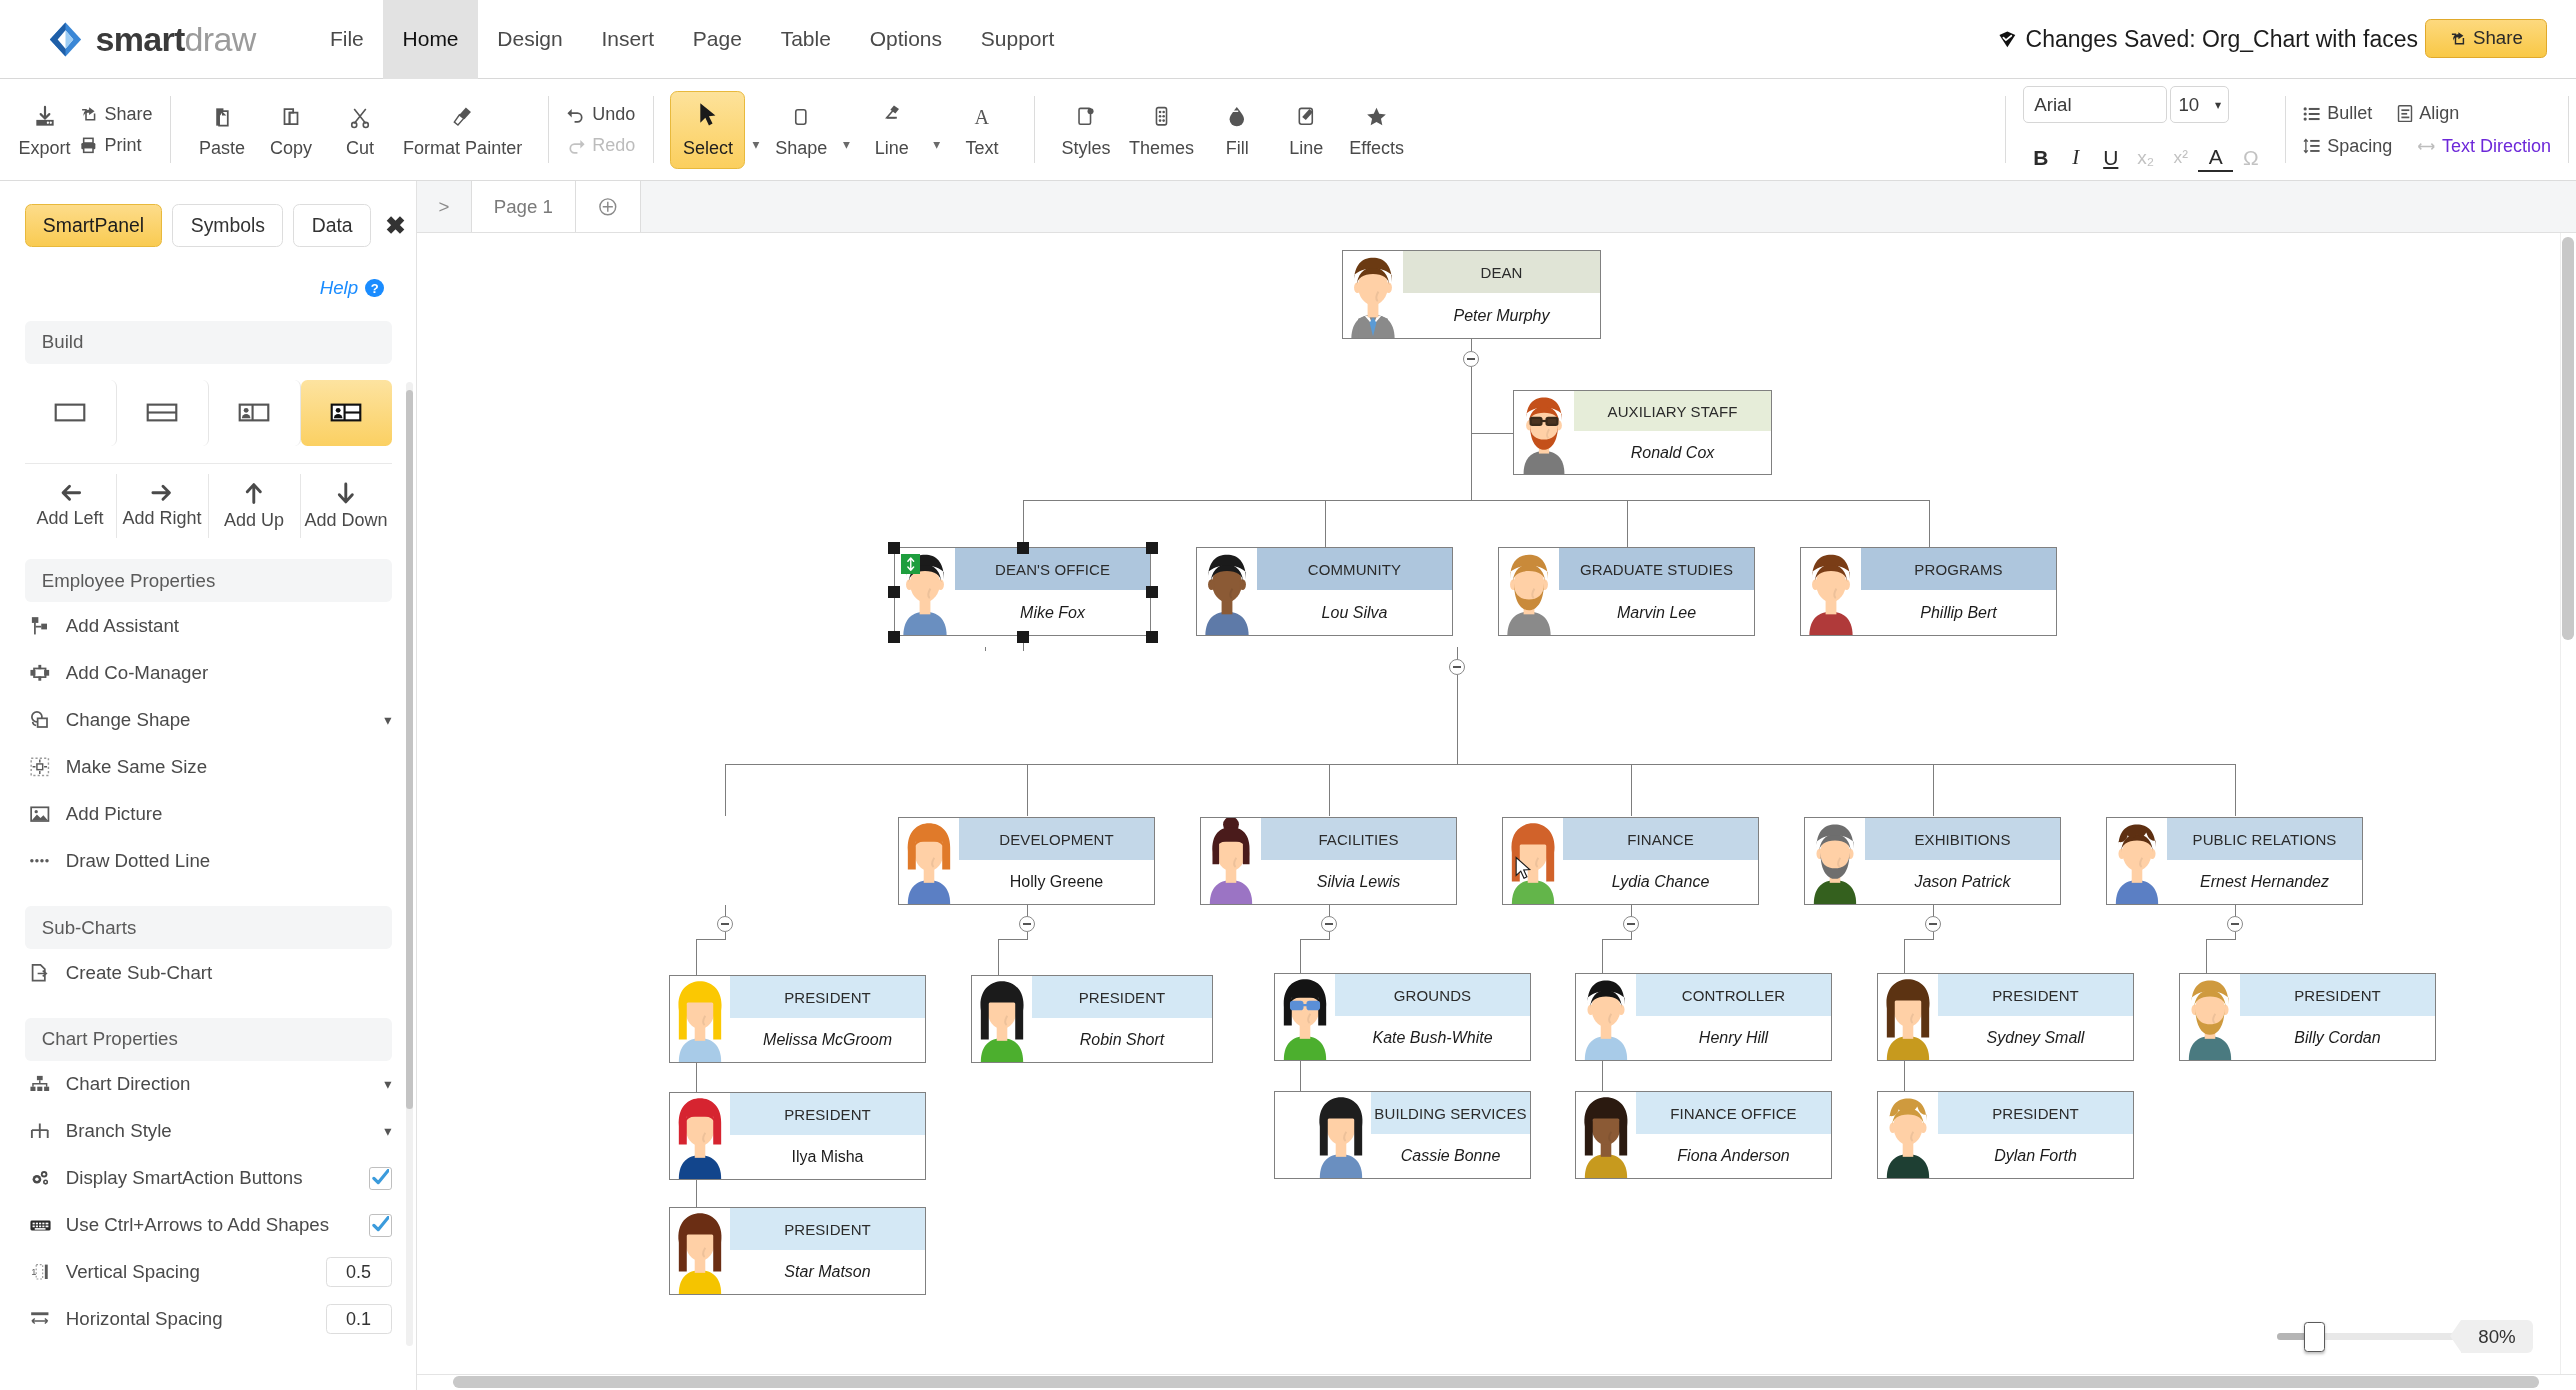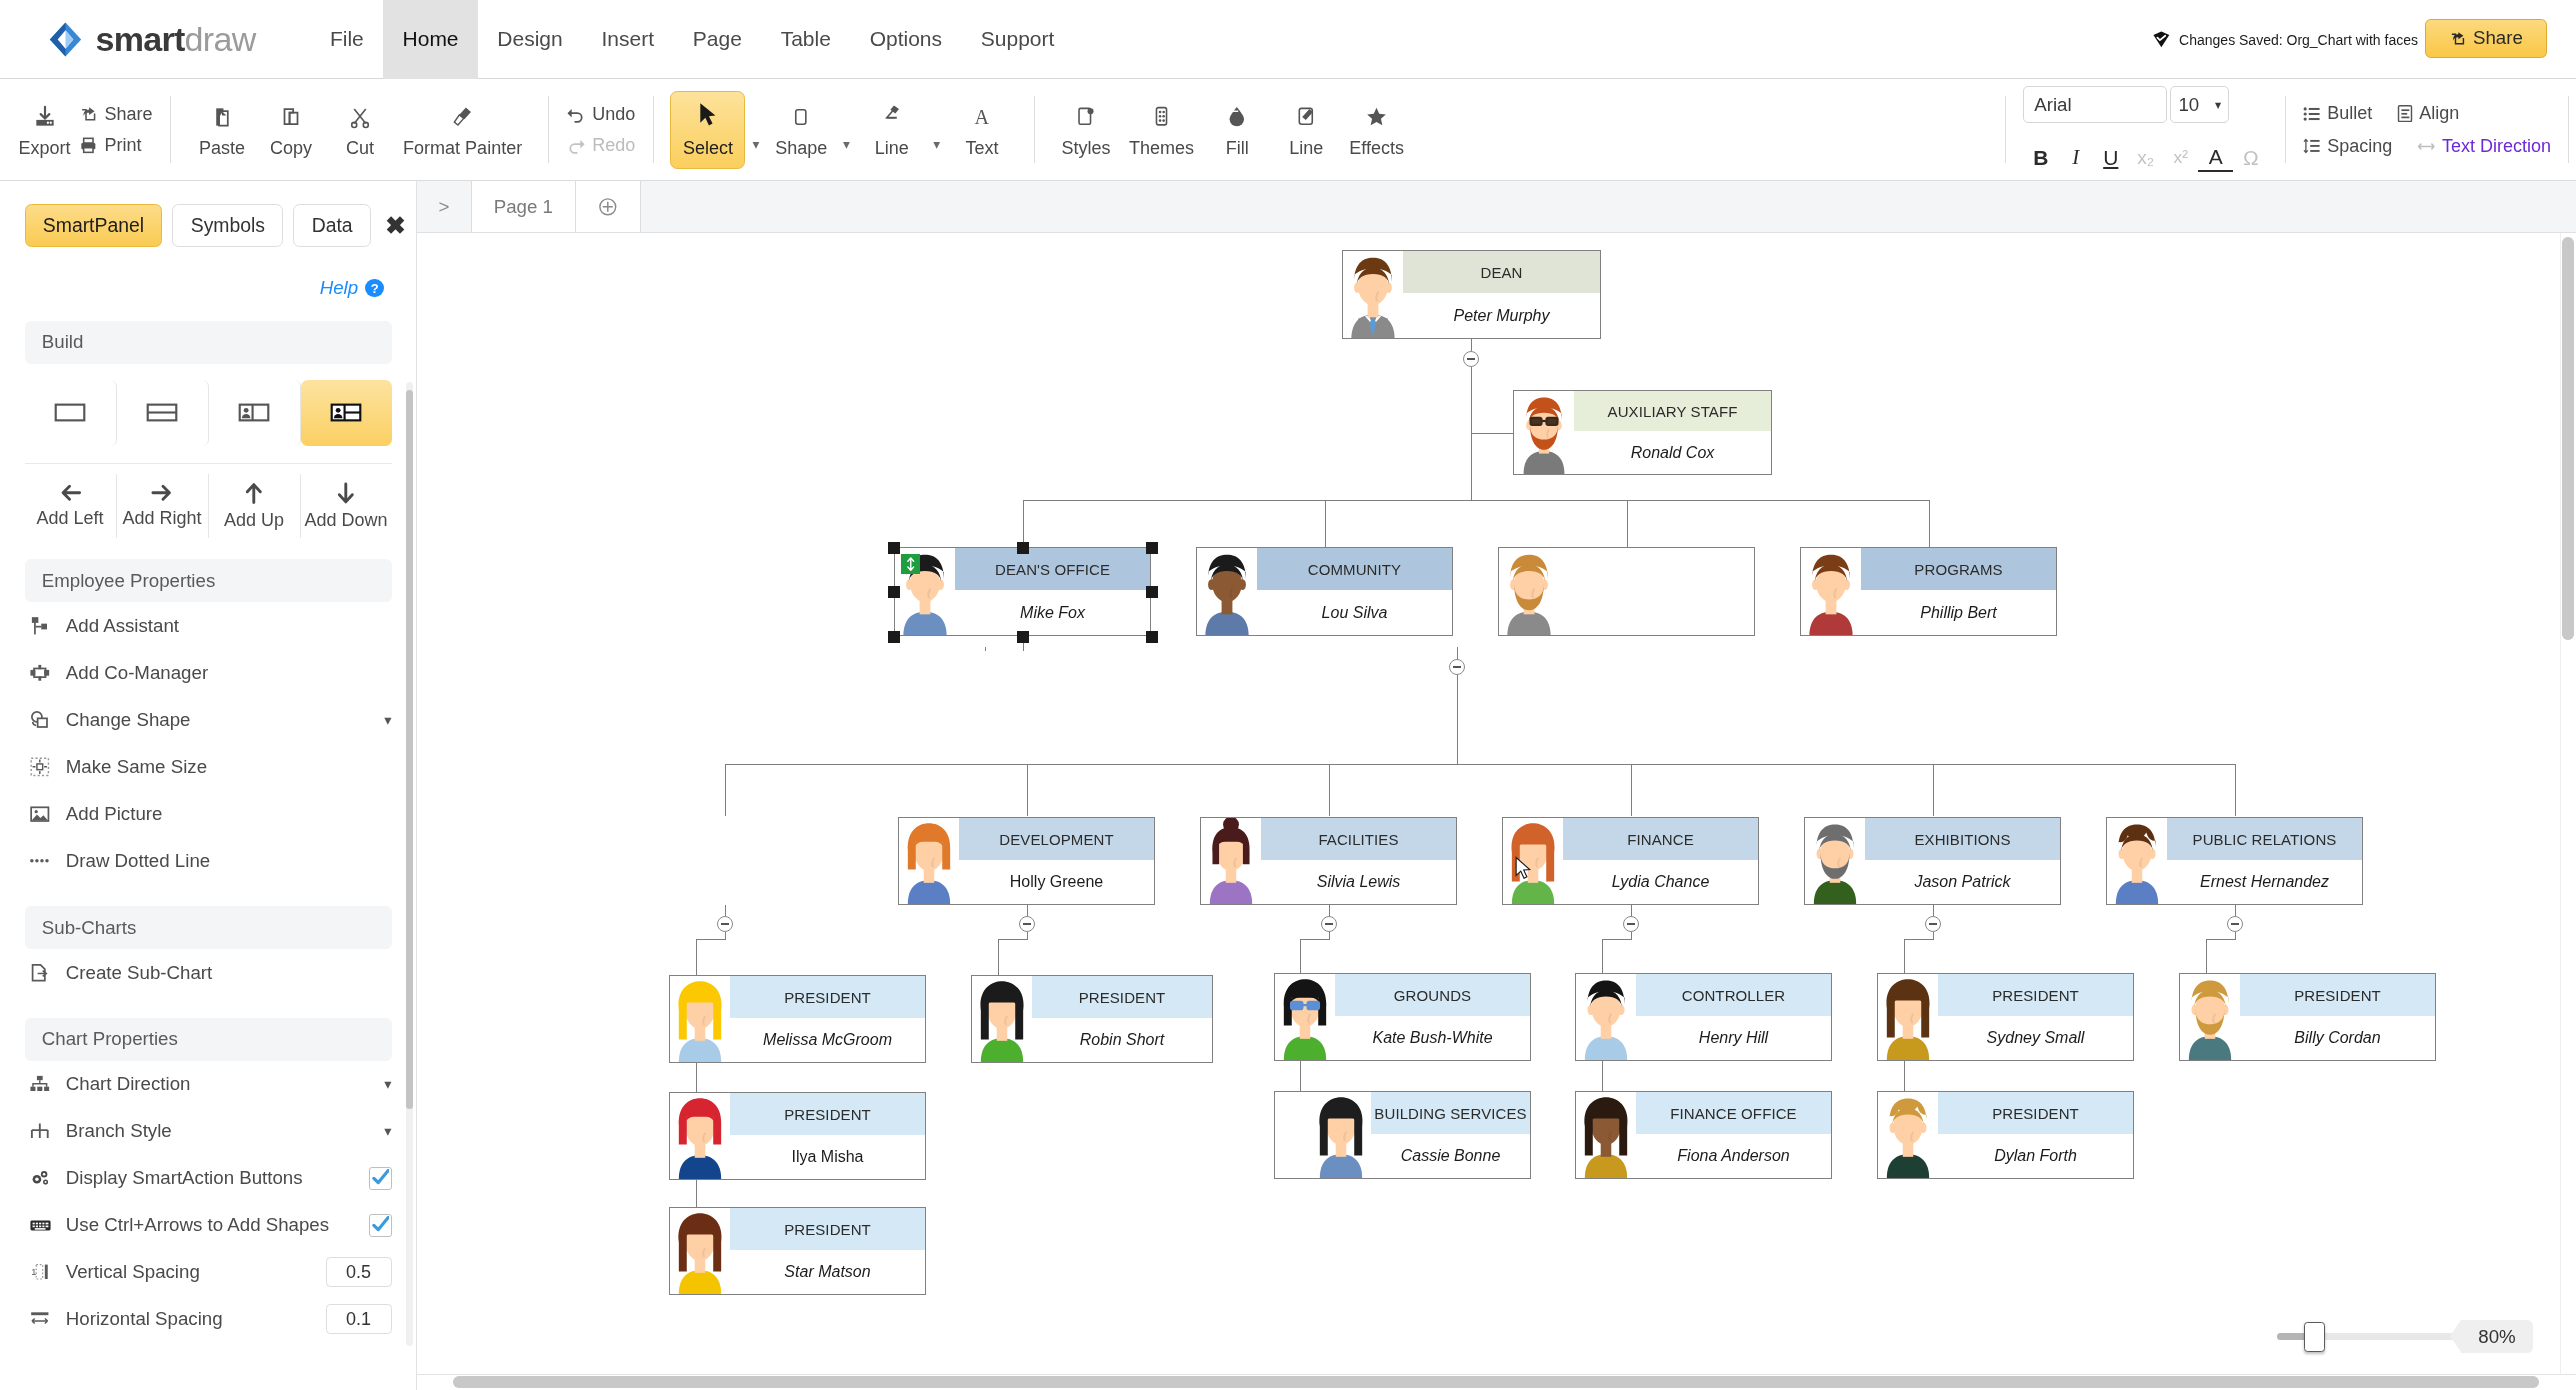--- a/index.html
+++ b/index.html
@@ -29,21 +29,21 @@
   .menu { display: flex; align-items: stretch; height: 79px; margin-left: 55px; }
   .menu-item {
     display:flex; align-items:center; padding: 0 19.4px;
     font-size: 21px; color: #4a4a4a; cursor: default; height:79px;
   }
   .menu-item.active { background: #e2e2e2; color: #111; }
 
   .saved-wrap {
     position: absolute; right: 158px; top: 0; height: 79px;
     display:flex; align-items:center; gap: 8.6px;
-    font-size: 14px; color: #1c1c1c;
+    font-size: 23px; color: #1c1c1c;
   }
   .saved-icon { width: 18.7px; height: 18.7px; }
   .share-btn {
     position:absolute; right: 29px; top: 18.7px;
     width: 122px; height: 39px;
     background: linear-gradient(#fdd97e,#f9c846);
     border: 0.7px solid #e0a92b; border-radius: 5.8px;
     display:flex; align-items:center; justify-content:center; gap: 6.5px;
     font-size: 18.7px; color: #2a2a2a; cursor: pointer;
   }
@@ -1004,20 +1004,24 @@
 
     <path d="M42 72 h16 v26 h-16 z" fill="#ffd0a6"></path>
     <ellipse cx="50" cy="52" rx="22" ry="28" fill="#ffd0a6"></ellipse>
     <ellipse cx="27" cy="54" rx="5" ry="8" fill="#ffd0a6"></ellipse>
     <ellipse cx="73" cy="54" rx="5" ry="8" fill="#ffd0a6"></ellipse>
     <path d="M50 24 C64 24 74 36 74 52 C74 40 64 34 50 34 C36 34 26 40 26 52 C26 36 36 24 50 24 Z" fill="#c98a3a"></path>
     <path d="M22 46 C22 20 34 10 50 10 C66 10 78 20 78 46 L78 36 C72 30 62 26 50 26 C38 26 28 30 22 36 Z" fill="#c98a3a"></path>
                 <path d="M28 52 C28 82 40 92 50 92 C60 92 72 82 72 52 C72 70 62 76 50 76 C38 76 28 70 28 52 Z" fill="#c98a3a"></path>
     <path d="M58 60 q-6 10 -1 14" fill="none" stroke="rgba(0,0,0,0.07)" stroke-width="3"></path>
   </svg></div>
+            <div class="txt">
+              <div class="title" style="height: 42px; background: rgb(174, 198, 221);">GRADUATE STUDIES</div>
+              <div class="name italic">Marvin Lee</div>
+            </div>
           </div>
           <div class="node" style="left: 1383px; top: 314px; width: 257px; height: 89px;">
             <div class="photo" style="width: 60px; height: 88px;"><svg viewBox="0 0 100 130" width="60" height="88" preserveAspectRatio="xMidYMax slice">
     <rect width="100" height="130" fill="#ffffff"></rect>
     <path d="M18 130 C18 104 32 94 50 94 C68 94 82 104 82 130 Z" fill="#b03a3a"></path>
 
     <path d="M42 72 h16 v26 h-16 z" fill="#ffd0a6"></path>
     <ellipse cx="50" cy="52" rx="22" ry="28" fill="#ffd0a6"></ellipse>
     <ellipse cx="27" cy="54" rx="5" ry="8" fill="#ffd0a6"></ellipse>
     <ellipse cx="73" cy="54" rx="5" ry="8" fill="#ffd0a6"></ellipse>

